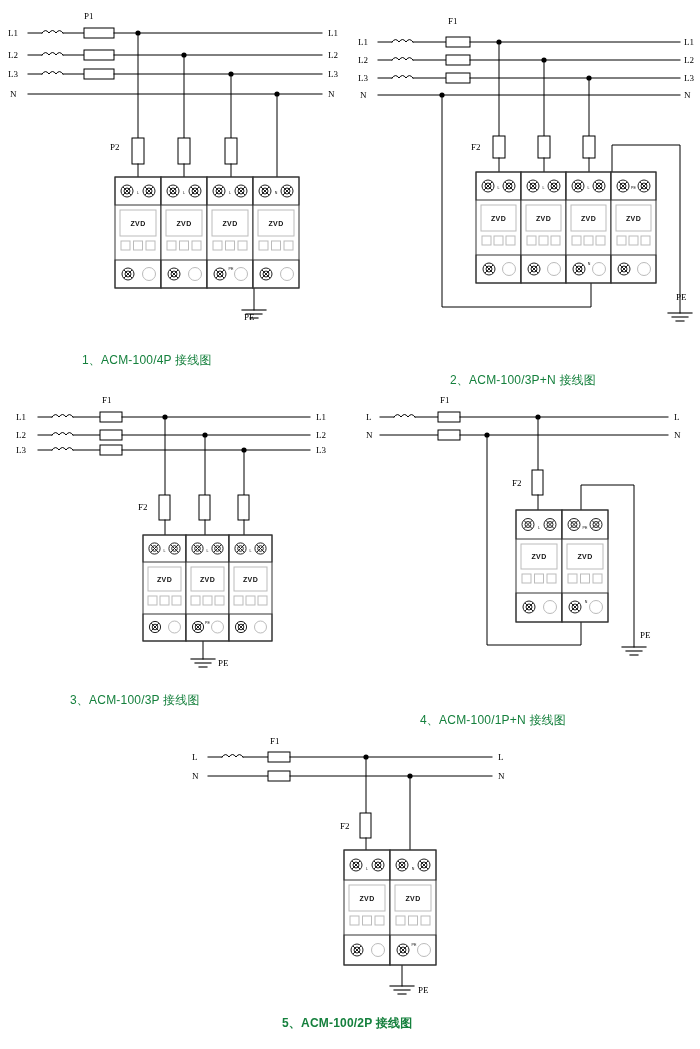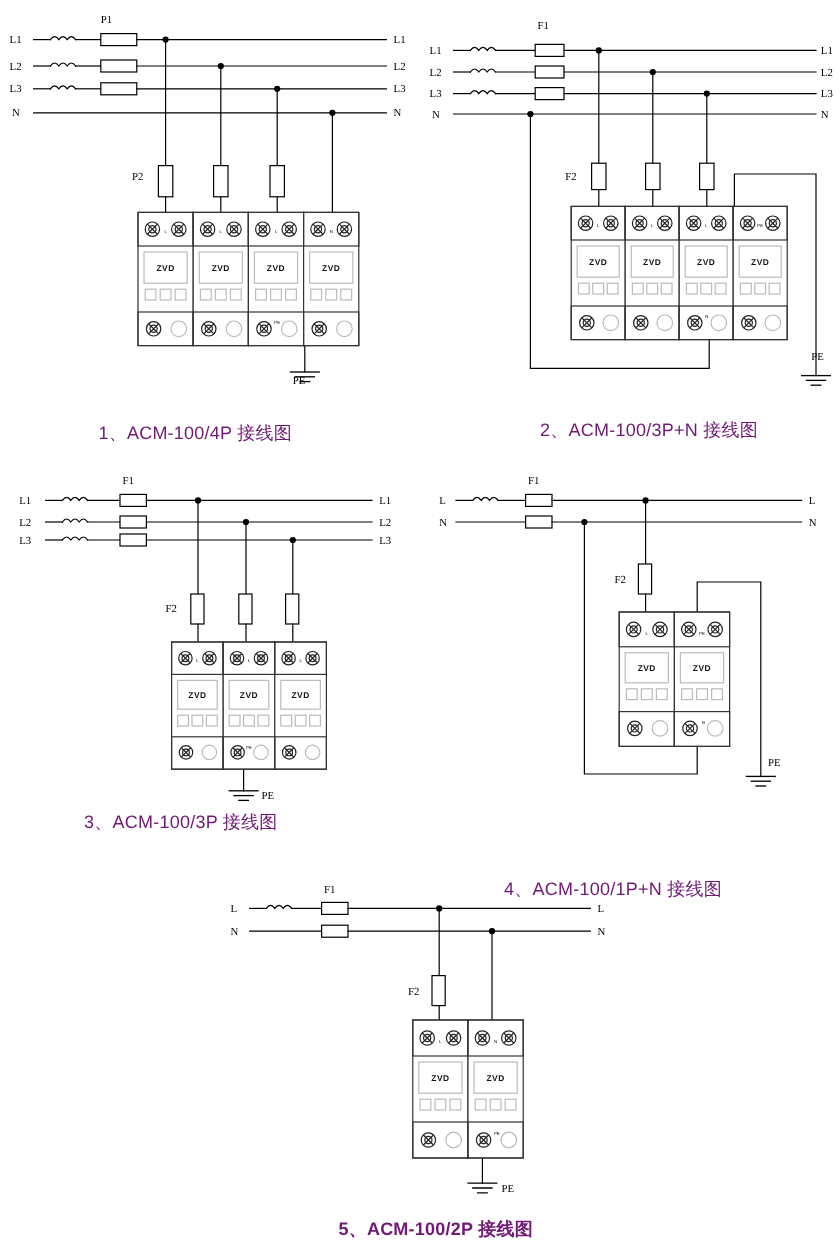--- a/index.html
+++ b/index.html
@@ -7,22 +7,22 @@
   body{
     width:700px;height:1049px;position:relative;
     font-family:"Liberation Serif", serif;
     color:#000;
     -webkit-font-smoothing:antialiased;
   }
   .diagram{position:absolute;}
   .cap{
     position:absolute;
     font-family:"Liberation Sans", sans-serif;
-    font-size:15px;
-    color:#701a75;
+    font-size:12px;
+    color:#15803d;
     white-space:nowrap;
     letter-spacing:.2px;
   }
   svg{display:block;overflow:visible;}
   .lbl{font-family:"Liberation Serif",serif;font-size:9px;fill:#000;}
   .tiny{font-family:"Liberation Sans",sans-serif;font-size:3.6px;fill:#000;}
   .zvd{font-family:"Liberation Sans",sans-serif;font-size:7px;font-weight:bold;fill:#111;letter-spacing:.4px;}
 </style>
 </head>
 <body>
@@ -427,21 +427,21 @@
   <text class="lbl" x="10" y="98">N</text>
   <text class="lbl" x="334" y="45">L1</text>
   <text class="lbl" x="334" y="63">L2</text>
   <text class="lbl" x="334" y="81">L3</text>
   <text class="lbl" x="334" y="98">N</text>
   <text class="lbl" x="98" y="24">F1</text>
   <text class="lbl" x="121" y="150">F2</text>
   <text class="lbl" x="326" y="300">PE</text>
 </svg>
 </div>
-<div class="cap" style="left:450px;top:349px;">2、ACM-100/3P+N 接线图</div>
+<div class="cap" style="left:450px;top:372px;">2、ACM-100/3P+N 接线图</div>
 
 <div class="diagram" style="left:0;top:385px;width:350px;height:305px;">
 <svg width="350" height="305" viewBox="0 0 350 305">
   <g stroke="#000" stroke-width="1" fill="none" stroke-linecap="square">
     <g>
       <path d="M38,32 H52"></path>
           <path d="M52,32 q3.5,-5 7,0 q3.5,-5 7,0 q3.5,-5 7,0"></path>
           <path d="M73,32 H100"></path>
       <rect x="100" y="27" width="22" height="10" fill="#fff"></rect>
           <path d="M122,32 H310"></path>
@@ -590,21 +590,21 @@
   <text class="lbl" x="16" y="53">L2</text>
   <text class="lbl" x="16" y="68">L3</text>
   <text class="lbl" x="316" y="35">L1</text>
   <text class="lbl" x="316" y="53">L2</text>
   <text class="lbl" x="316" y="68">L3</text>
   <text class="lbl" x="102" y="18">F1</text>
   <text class="lbl" x="138" y="125">F2</text>
   <text class="lbl" x="218" y="281">PE</text>
 </svg>
 </div>
-<div class="cap" style="left:70px;top:676px;text-align:center;">3、ACM-100/3P 接线图</div>
+<div class="cap" style="left:70px;top:692px;text-align:center;">3、ACM-100/3P 接线图</div>
 
 <div class="diagram" style="left:350px;top:385px;width:350px;height:305px;">
 <svg width="350" height="305" viewBox="0 0 350 305">
   <g stroke="#000" stroke-width="1" fill="none" stroke-linecap="square">
     <g>
       <path d="M30,32 H44"></path>
           <path d="M44,32 q3.5,-5 7,0 q3.5,-5 7,0 q3.5,-5 7,0"></path>
           <path d="M65,32 H88"></path>
       <rect x="88" y="27" width="22" height="10" fill="#fff"></rect>
           <path d="M110,32 H318"></path>
@@ -705,21 +705,21 @@
 
   <text class="lbl" x="16" y="35">L</text>
   <text class="lbl" x="16" y="53">N</text>
   <text class="lbl" x="324" y="35">L</text>
   <text class="lbl" x="324" y="53">N</text>
   <text class="lbl" x="90" y="18">F1</text>
   <text class="lbl" x="162" y="101">F2</text>
   <text class="lbl" x="290" y="253">PE</text>
 </svg>
 </div>
-<div class="cap" style="left:420px;top:732px;">4、ACM-100/1P+N 接线图</div>
+<div class="cap" style="left:420px;top:712px;">4、ACM-100/1P+N 接线图</div>
 
 <div class="diagram" style="left:170px;top:730px;width:360px;height:280px;">
 <svg width="360" height="280" viewBox="0 0 360 280">
   <g stroke="#000" stroke-width="1" fill="none" stroke-linecap="square">
     <g>
       <path d="M38,27 H52"></path>
           <path d="M52,27 q3.5,-5 7,0 q3.5,-5 7,0 q3.5,-5 7,0"></path>
           <path d="M73,27 H98"></path>
       <rect x="98" y="22" width="22" height="10" fill="#fff"></rect>
           <path d="M120,27 H322"></path>

